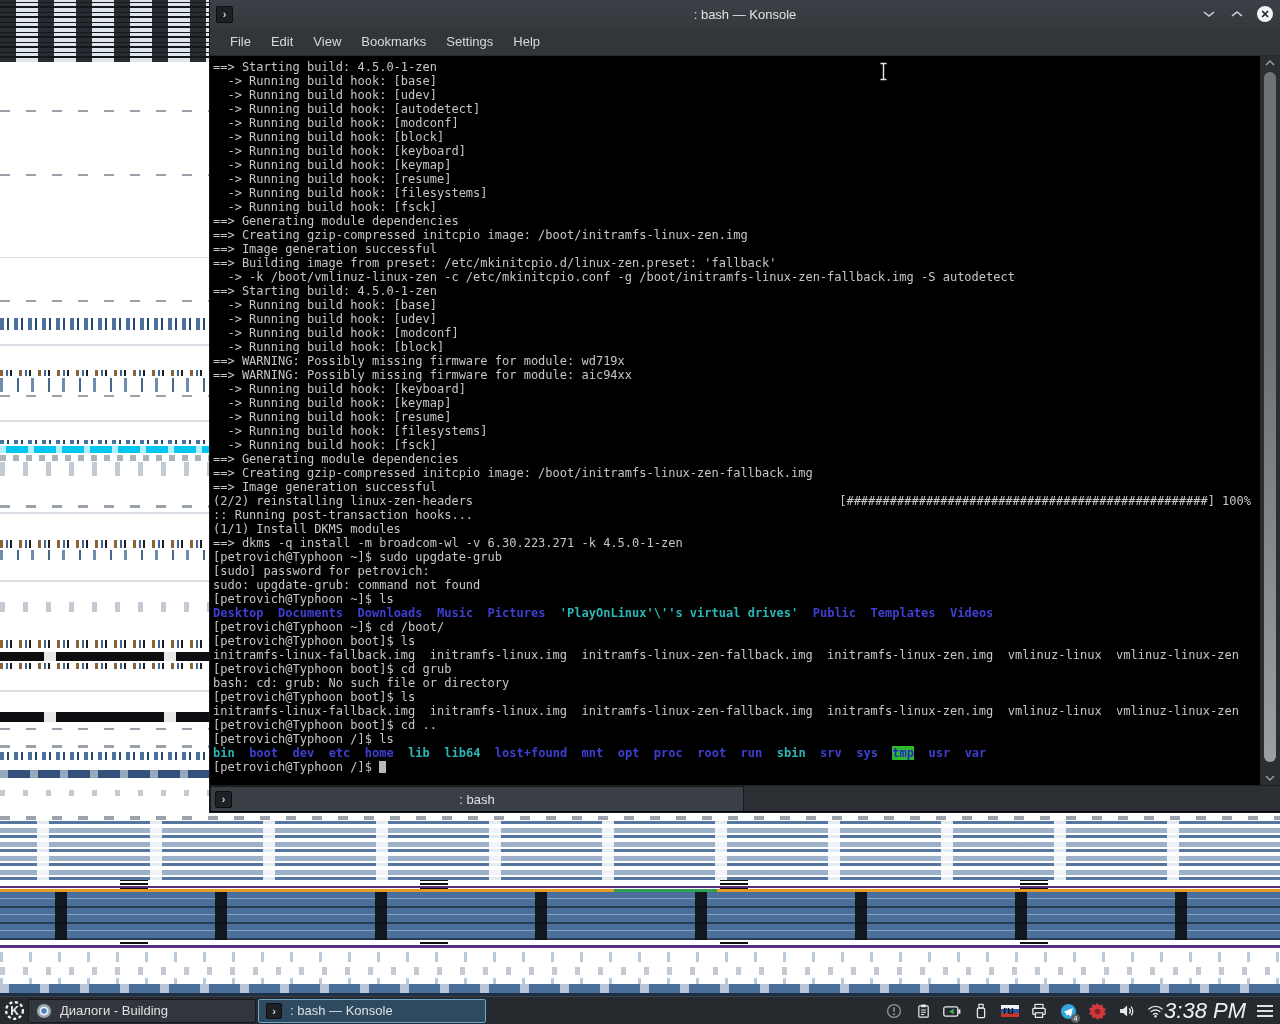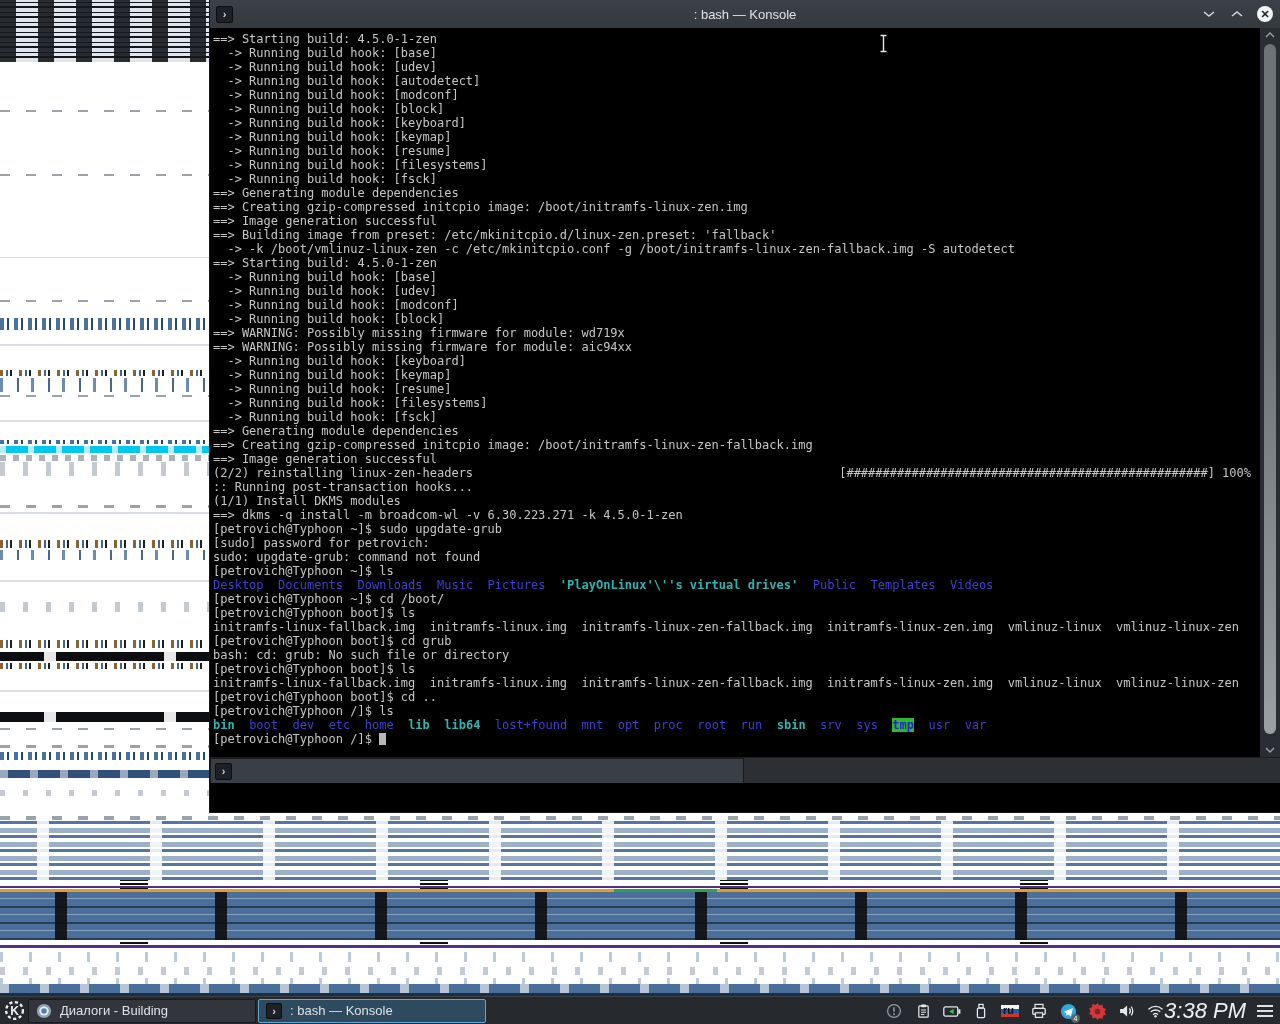--- a/index.html
+++ b/index.html
@@ -30,21 +30,21 @@
   #menubar { height:28px; background:#31363b; display:flex; align-items:center; padding-left:10px;
              border-bottom:1px solid #24282c; }
   .menu-item { color:#d7dadd; font-size:13px; padding:4px 10px; }
 
   #term-wrap { position:relative; height:729px; background:#000; }
   #term { position:absolute; left:0; top:0; right:20px; bottom:0; padding:4px 0 0 3px;
           font-family:"DejaVu Sans Mono", monospace; font-size:12px; line-height:14px;
           color:#c6c6c6; white-space:pre; overflow:hidden; }
   .term-line { height:14px; }
   .term-line.split { display:flex; justify-content:space-between; padding-right:9px; }
-  .t-dir  { color:#3f3fd3; font-weight:normal; }
+  .t-dir  { color:#3f3fd3; font-weight:bold; }
   .t-cyan { color:#2cb5b5; font-weight:bold; }
   .t-tmp  { color:#2525c8; background:#2eb82e; font-weight:bold; }
   .cursor { display:inline-block; width:7px; height:12px; background:#b9b9b9; vertical-align:-2px; }
 
   #scrollbar { position:absolute; right:0; top:0; width:20px; height:729px; background:#2a2e33; }
   .sb-arrow { position:absolute; left:0; width:20px; height:14px; display:flex; align-items:center; justify-content:center; }
   #sb-thumb { position:absolute; left:4px; top:16px; width:12px; height:690px; border-radius:6px;
               background:linear-gradient(#6e7377 40%, #9ba0a4); }
 
   #tabbar { height:26px; background:#2c3034; border-top:1px solid #1d2023; display:flex; }
@@ -144,20 +144,28 @@
           <svg width="12" height="8" viewBox="0 0 12 8">
               <path class="chev" d="M1 6l5-4 5 4"></path>
             </svg>
         </div>
         <div class="tb-btn">
           <div class="close-circle">✕</div>
         </div>
       </div>
     </div>
 
+    <div id="menubar">
+      <span class="menu-item">File</span>
+      <span class="menu-item">Edit</span>
+      <span class="menu-item">View</span>
+      <span class="menu-item">Bookmarks</span>
+      <span class="menu-item">Settings</span>
+      <span class="menu-item">Help</span>
+    </div>
 
     <div id="term-wrap">
       <div id="term"><div class="term-line">==&gt; Starting build: 4.5.0-1-zen</div><div class="term-line">  -&gt; Running build hook: [base]</div><div class="term-line">  -&gt; Running build hook: [udev]</div><div class="term-line">  -&gt; Running build hook: [autodetect]</div><div class="term-line">  -&gt; Running build hook: [modconf]</div><div class="term-line">  -&gt; Running build hook: [block]</div><div class="term-line">  -&gt; Running build hook: [keyboard]</div><div class="term-line">  -&gt; Running build hook: [keymap]</div><div class="term-line">  -&gt; Running build hook: [resume]</div><div class="term-line">  -&gt; Running build hook: [filesystems]</div><div class="term-line">  -&gt; Running build hook: [fsck]</div><div class="term-line">==&gt; Generating module dependencies</div><div class="term-line">==&gt; Creating gzip-compressed initcpio image: /boot/initramfs-linux-zen.img</div><div class="term-line">==&gt; Image generation successful</div><div class="term-line">==&gt; Building image from preset: /etc/mkinitcpio.d/linux-zen.preset: 'fallback'</div><div class="term-line">  -&gt; -k /boot/vmlinuz-linux-zen -c /etc/mkinitcpio.conf -g /boot/initramfs-linux-zen-fallback.img -S autodetect</div><div class="term-line">==&gt; Starting build: 4.5.0-1-zen</div><div class="term-line">  -&gt; Running build hook: [base]</div><div class="term-line">  -&gt; Running build hook: [udev]</div><div class="term-line">  -&gt; Running build hook: [modconf]</div><div class="term-line">  -&gt; Running build hook: [block]</div><div class="term-line">==&gt; WARNING: Possibly missing firmware for module: wd719x</div><div class="term-line">==&gt; WARNING: Possibly missing firmware for module: aic94xx</div><div class="term-line">  -&gt; Running build hook: [keyboard]</div><div class="term-line">  -&gt; Running build hook: [keymap]</div><div class="term-line">  -&gt; Running build hook: [resume]</div><div class="term-line">  -&gt; Running build hook: [filesystems]</div><div class="term-line">  -&gt; Running build hook: [fsck]</div><div class="term-line">==&gt; Generating module dependencies</div><div class="term-line">==&gt; Creating gzip-compressed initcpio image: /boot/initramfs-linux-zen-fallback.img</div><div class="term-line">==&gt; Image generation successful</div><div class="term-line split"><span>(2/2) reinstalling linux-zen-headers</span><span>[##################################################] 100%</span></div><div class="term-line">:: Running post-transaction hooks...</div><div class="term-line">(1/1) Install DKMS modules</div><div class="term-line">==&gt; dkms -q install -m broadcom-wl -v 6.30.223.271 -k 4.5.0-1-zen</div><div class="term-line">[petrovich@Typhoon ~]$ sudo upgdate-grub</div><div class="term-line">[sudo] password for petrovich:</div><div class="term-line">sudo: upgdate-grub: command not found</div><div class="term-line">[petrovich@Typhoon ~]$ ls</div><div class="term-line"><span class="t-dir">Desktop</span><span>  </span><span class="t-dir">Documents</span><span>  </span><span class="t-dir">Downloads</span><span>  </span><span class="t-dir">Music</span><span>  </span><span class="t-dir">Pictures</span><span>  </span><span class="t-cyan">'PlayOnLinux'\''s virtual drives'</span><span>  </span><span class="t-dir">Public</span><span>  </span><span class="t-dir">Templates</span><span>  </span><span class="t-dir">Videos</span></div><div class="term-line">[petrovich@Typhoon ~]$ cd /boot/</div><div class="term-line">[petrovich@Typhoon boot]$ ls</div><div class="term-line">initramfs-linux-fallback.img  initramfs-linux.img  initramfs-linux-zen-fallback.img  initramfs-linux-zen.img  vmlinuz-linux  vmlinuz-linux-zen</div><div class="term-line">[petrovich@Typhoon boot]$ cd grub</div><div class="term-line">bash: cd: grub: No such file or directory</div><div class="term-line">[petrovich@Typhoon boot]$ ls</div><div class="term-line">initramfs-linux-fallback.img  initramfs-linux.img  initramfs-linux-zen-fallback.img  initramfs-linux-zen.img  vmlinuz-linux  vmlinuz-linux-zen</div><div class="term-line">[petrovich@Typhoon boot]$ cd ..</div><div class="term-line">[petrovich@Typhoon /]$ ls</div><div class="term-line"><span class="t-cyan">bin</span><span>  </span><span class="t-dir">boot</span><span>  </span><span class="t-dir">dev</span><span>  </span><span class="t-dir">etc</span><span>  </span><span class="t-dir">home</span><span>  </span><span class="t-cyan">lib</span><span>  </span><span class="t-cyan">lib64</span><span>  </span><span class="t-dir">lost+found</span><span>  </span><span class="t-dir">mnt</span><span>  </span><span class="t-dir">opt</span><span>  </span><span class="t-dir">proc</span><span>  </span><span class="t-dir">root</span><span>  </span><span class="t-dir">run</span><span>  </span><span class="t-cyan">sbin</span><span>  </span><span class="t-dir">srv</span><span>  </span><span class="t-dir">sys</span><span>  </span><span class="t-tmp">tmp</span><span>  </span><span class="t-dir">usr</span><span>  </span><span class="t-dir">var</span></div><div class="term-line"><span>[petrovich@Typhoon /]$ </span><span class="cursor"></span></div></div>
       <div id="scrollbar">
         <div class="sb-arrow" style="top:0">
           <svg width="10" height="6" viewBox="0 0 10 6">
               <path d="M1 5l4-4 4 4" stroke="#9aa0a5" stroke-width="1.4" fill="none"></path>
             </svg>
         </div>
         <div id="sb-thumb"></div>
@@ -170,20 +178,21 @@
       <div id="mouse-ibeam">
         <svg width="11" height="19" viewBox="0 0 11 19">
           <path d="M2.5 1.5h6M5.5 1.5v16M2.5 17.5h6" stroke="#e8e8e8" stroke-width="1.4" fill="none"></path>
         </svg>
       </div>
     </div>
 
     <div id="tabbar">
       <div id="tab-bash">
         <div class="win-icon">›</div>
+        <span id="tab-label">: bash</span>
       </div>
     </div>
   </div>
 
   <div id="taskbar">
     <div id="kde-launcher">
       <svg width="21" height="21" viewBox="0 0 20 20">
         <circle cx="10" cy="10" r="8" fill="none" stroke="#eef1f4" stroke-width="2.2" stroke-dasharray="3 2.4"></circle>
         <text x="10" y="14.2" font-size="11.5" font-weight="bold" fill="#eef1f4" text-anchor="middle" font-family="Liberation Sans, sans-serif">K</text>
       </svg>

